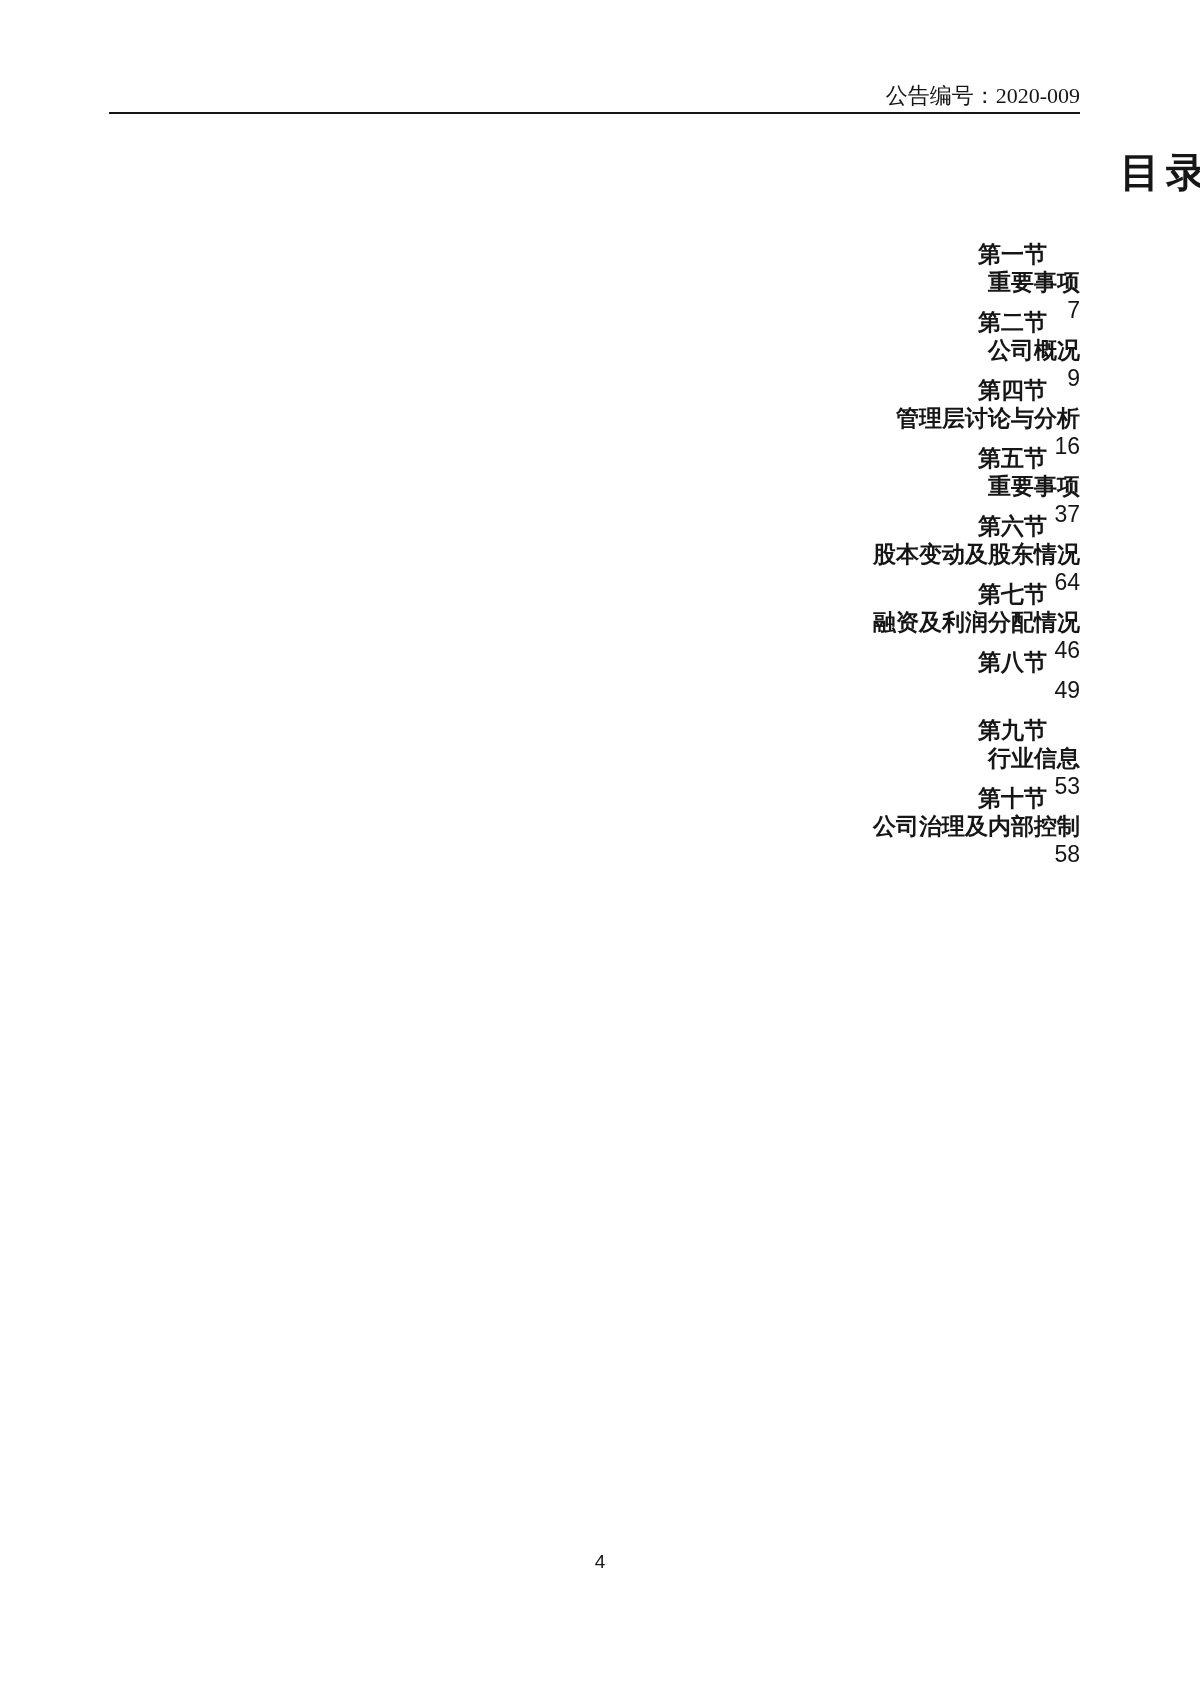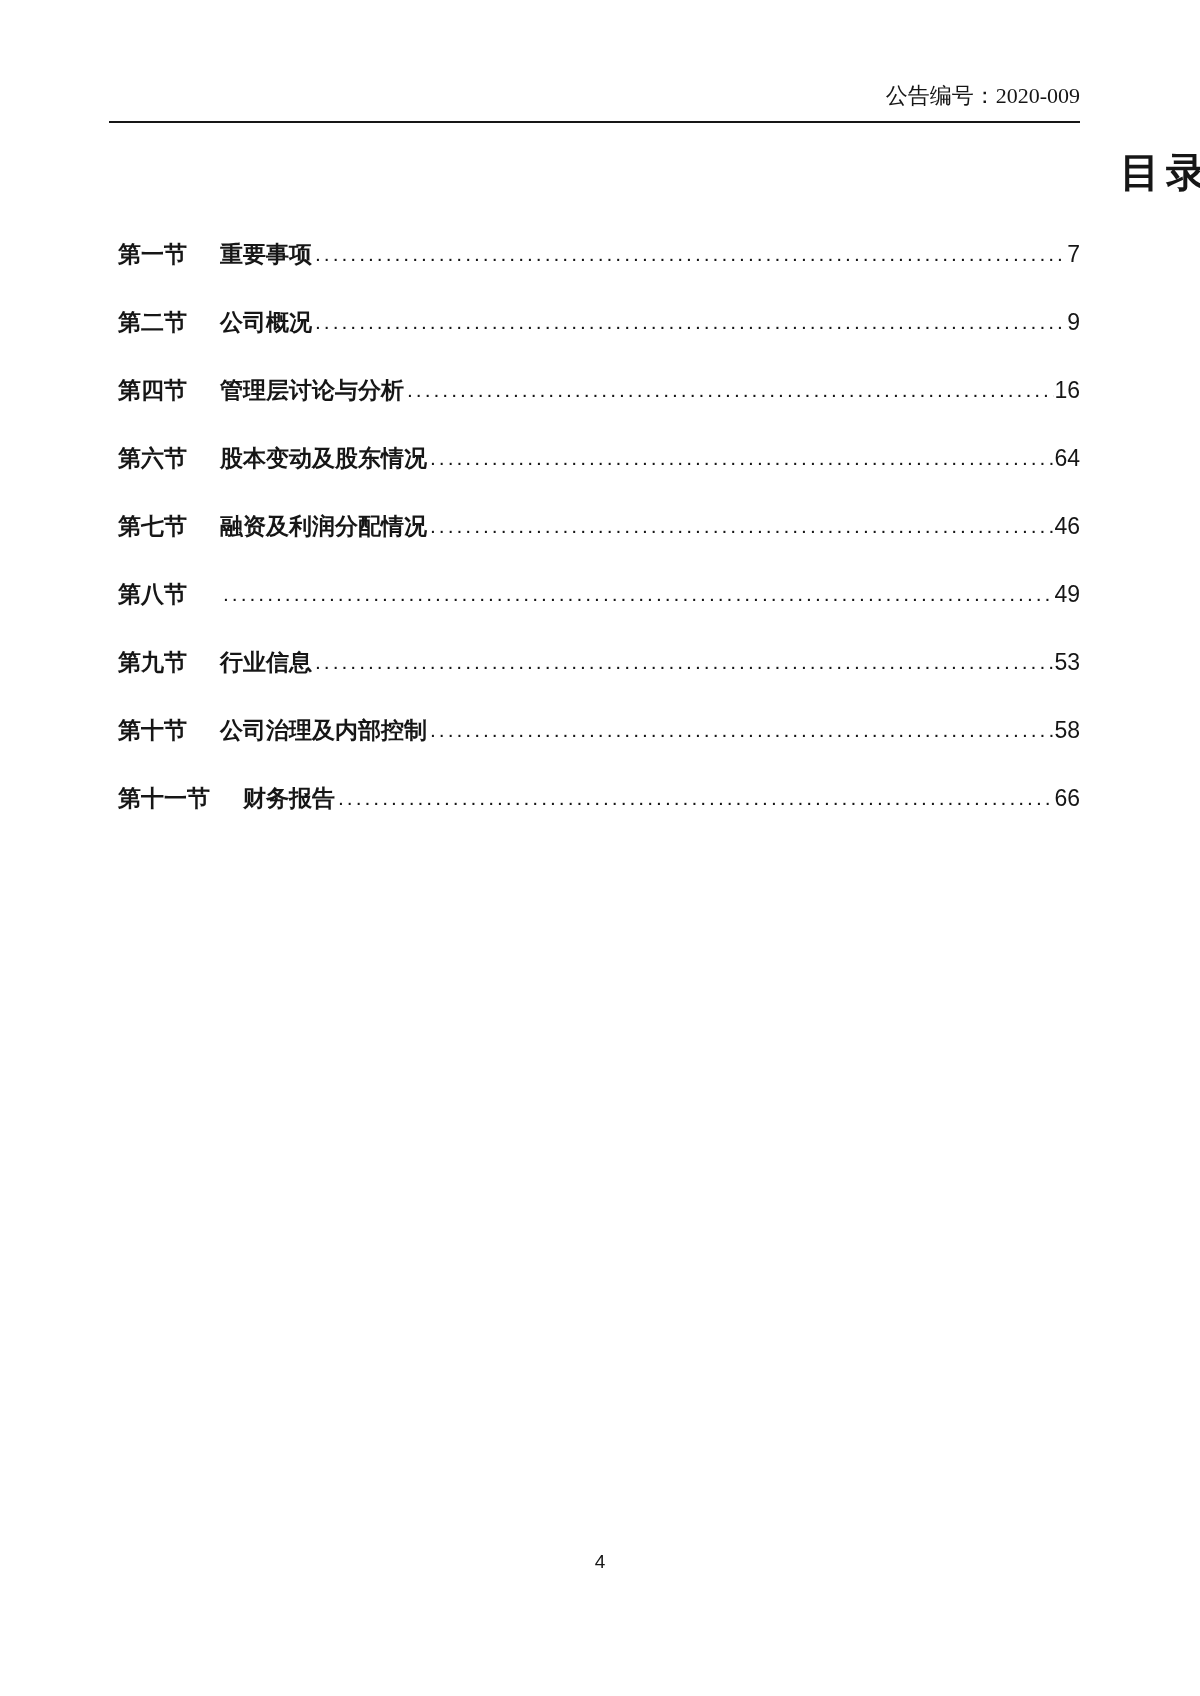--- a/index.html
+++ b/index.html
@@ -20,21 +20,21 @@
   
   .header {
     position: absolute;
     top: 82px;
     left: 109px;
     right: 120px;
     text-align: right;
     font-family: "Liberation Serif", serif;
     font-size: 22px;
     line-height: 27px;
-    padding-bottom: 12px;
+    padding-bottom: 3px;
     border-bottom: 2px solid #161616;
   }
   
   .doc-title {
     position: absolute;
     top: 148px;
     left: 12px;
     width: 100%;
     margin: 0;
     text-align: right;
@@ -51,20 +51,21 @@
     right: 120px;
   }
   .toc-entry {
     display: flex;
     align-items: flex-end;
     font-size: 23px;
     line-height: 28px;
     font-weight: bold;
     height: 28px;
     margin-bottom: 40px;
+    flex-direction: column;
   }
   .toc-label {
     white-space: nowrap;
     margin-right: 33px;
     flex: 0 0 auto;
   }
   .toc-title {
     white-space: nowrap;
     flex: 0 0 auto;
   }
@@ -124,20 +125,26 @@
   </div>
 
 
   <div class="toc-entry">
     <span class="toc-label">第四节</span>
     <span class="toc-title">管理层讨论与分析</span>
     <span class="toc-leader"></span>
     <span class="toc-page">16</span>
   </div>
 
+  <div class="toc-entry">
+    <span class="toc-label">第五节</span>
+    <span class="toc-title">重要事项</span>
+    <span class="toc-leader"></span>
+    <span class="toc-page">37</span>
+  </div>
 
   <div class="toc-entry">
     <span class="toc-label">第六节</span>
     <span class="toc-title">股本变动及股东情况</span>
     <span class="toc-leader"></span>
     <span class="toc-page">64</span>
   </div>
 
   <div class="toc-entry">
     <span class="toc-label">第七节</span>
@@ -159,25 +166,19 @@
     <span class="toc-page">53</span>
   </div>
 
   <div class="toc-entry">
     <span class="toc-label">第十节</span>
     <span class="toc-title">公司治理及内部控制</span>
     <span class="toc-leader"></span>
     <span class="toc-page">58</span>
   </div>
 
-  <div class="toc-entry">
-    <span class="toc-label">第十一节</span>
-    <span class="toc-title">财务报告</span>
-    <span class="toc-leader"></span>
-    <span class="toc-page">66</span>
-  </div>
 </div>
 
   <div class="footer">
     <span class="page-num">4</span>
   </div>
 
 </div>
 
 </body></html>

